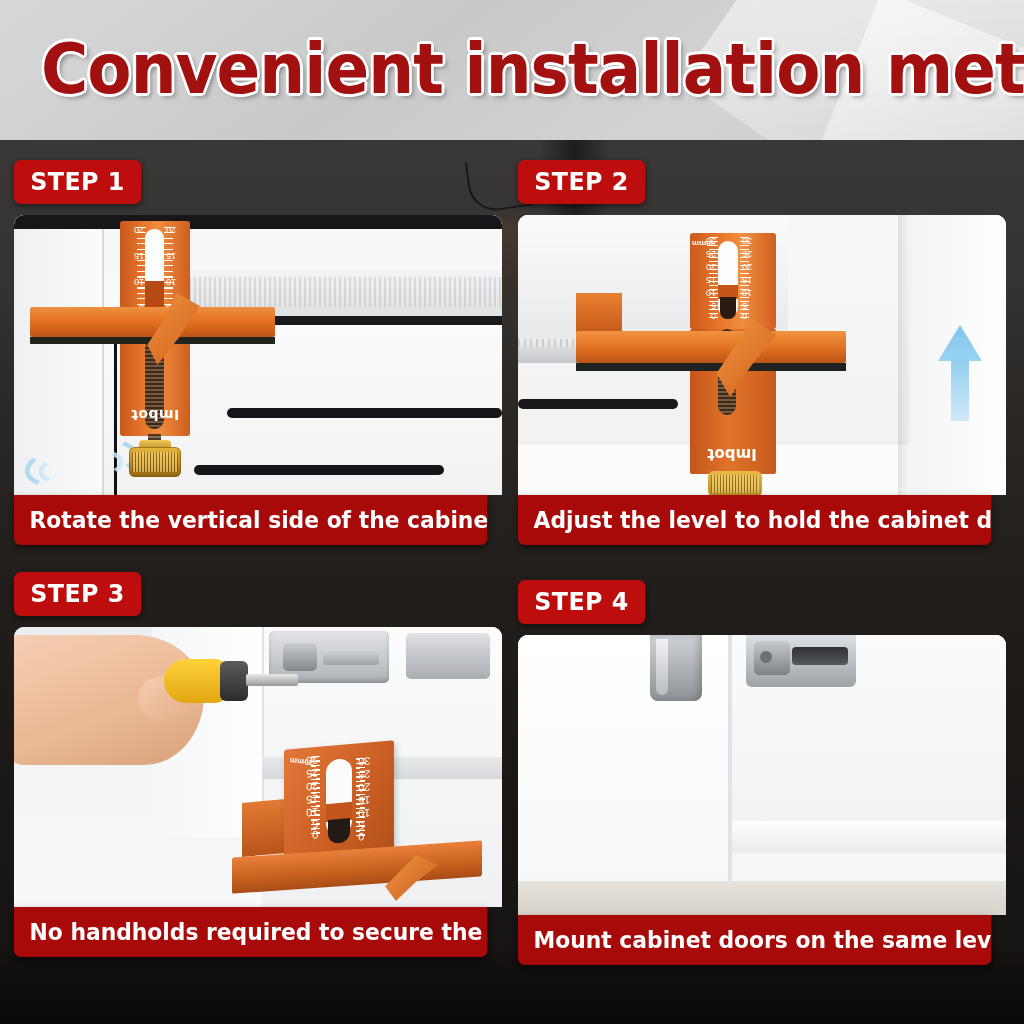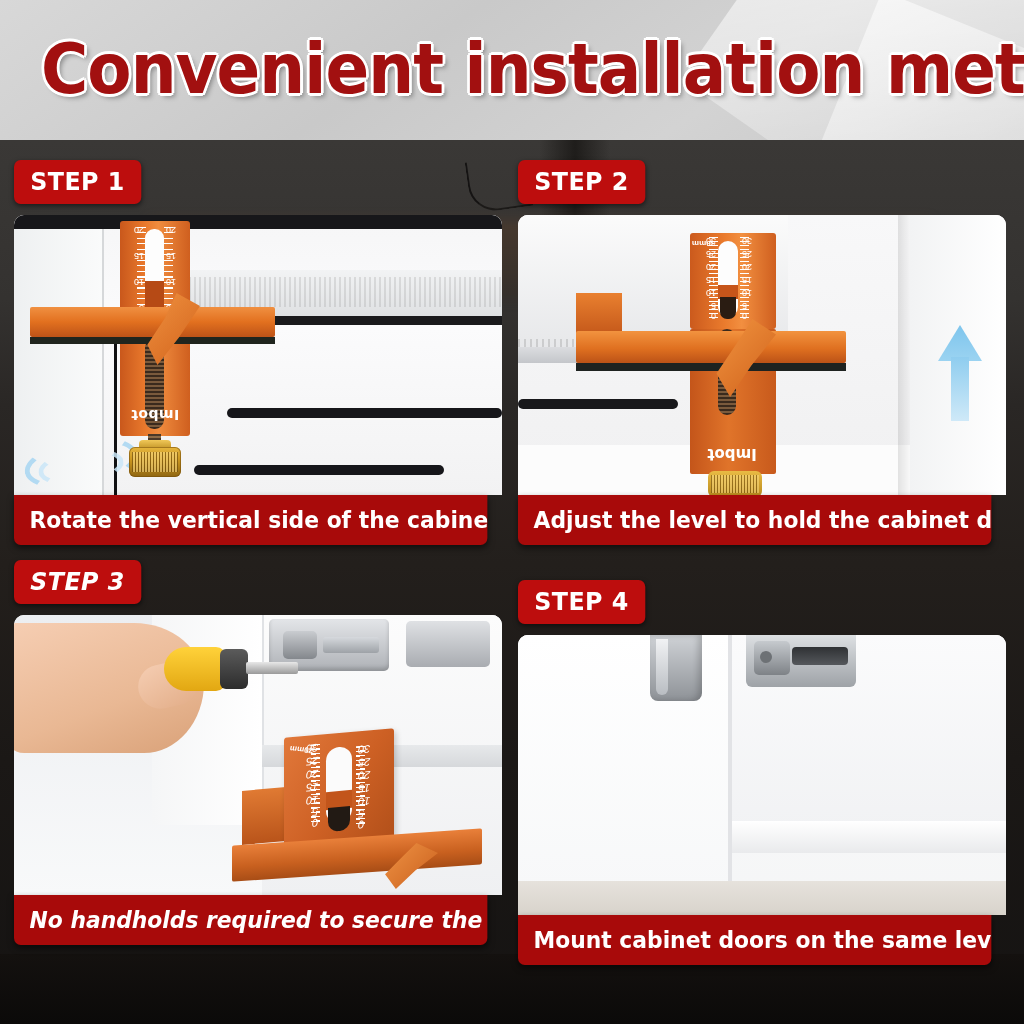--- a/index.html
+++ b/index.html
@@ -69,21 +69,21 @@
   .backdrop .floor{
     position:absolute;left:0;bottom:0;width:1024px;height:70px;
     background:linear-gradient(180deg,#14110f,#0b0a09);
   }
 
   
   .grid{position:absolute;left:0;top:140px;width:1024px;height:884px;}
   .step{position:absolute;width:488px;}
   .step.s1{left:14px;top:20px;}
   .step.s2{left:518px;top:20px;}
-  .step.s3{left:14px;top:420px;font-style:italic;}
+  .step.s3{left:14px;top:432px;}
   .step.s4{left:518px;top:440px;}
 
   .badge{
     display:inline-block;
     background:#bd0d0d;
     color:#ffffff;
     font-family:"DejaVu Sans", sans-serif;
     font-weight:bold;
     font-size:25px;
     letter-spacing:.5px;

